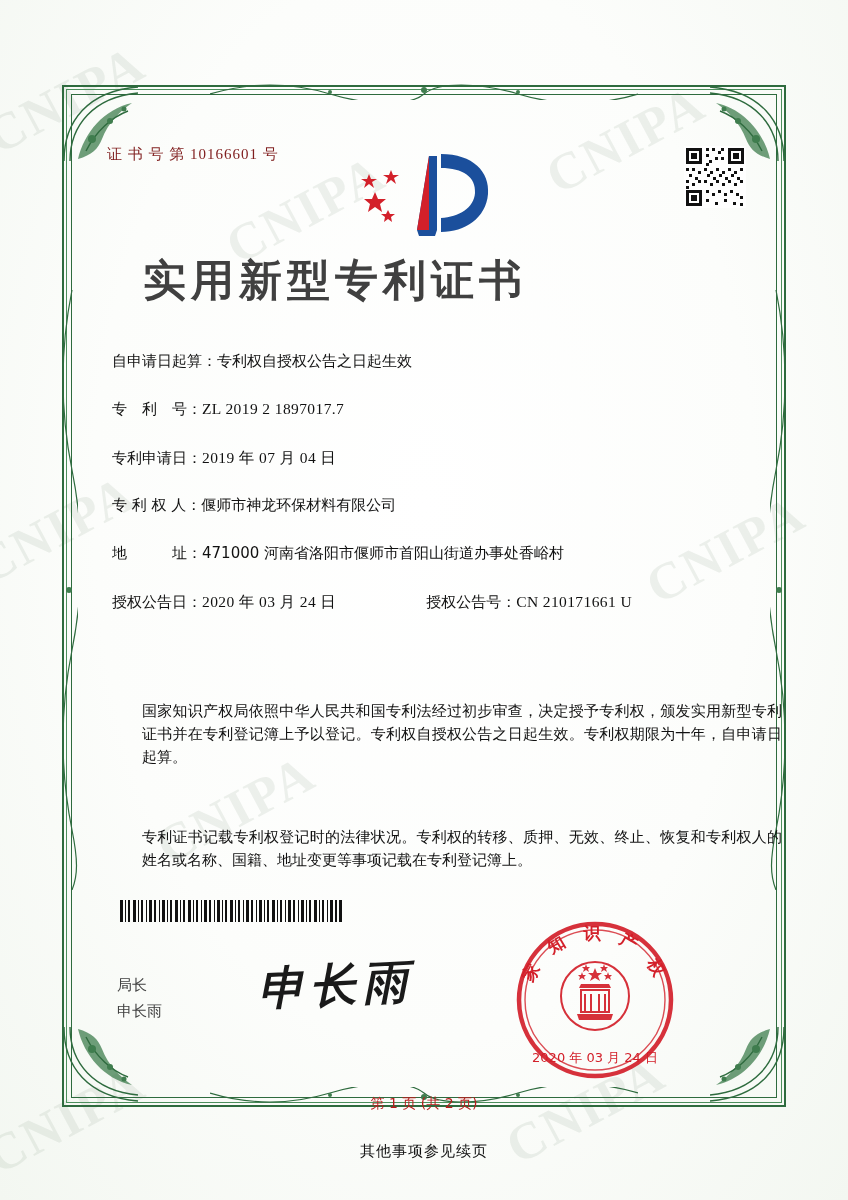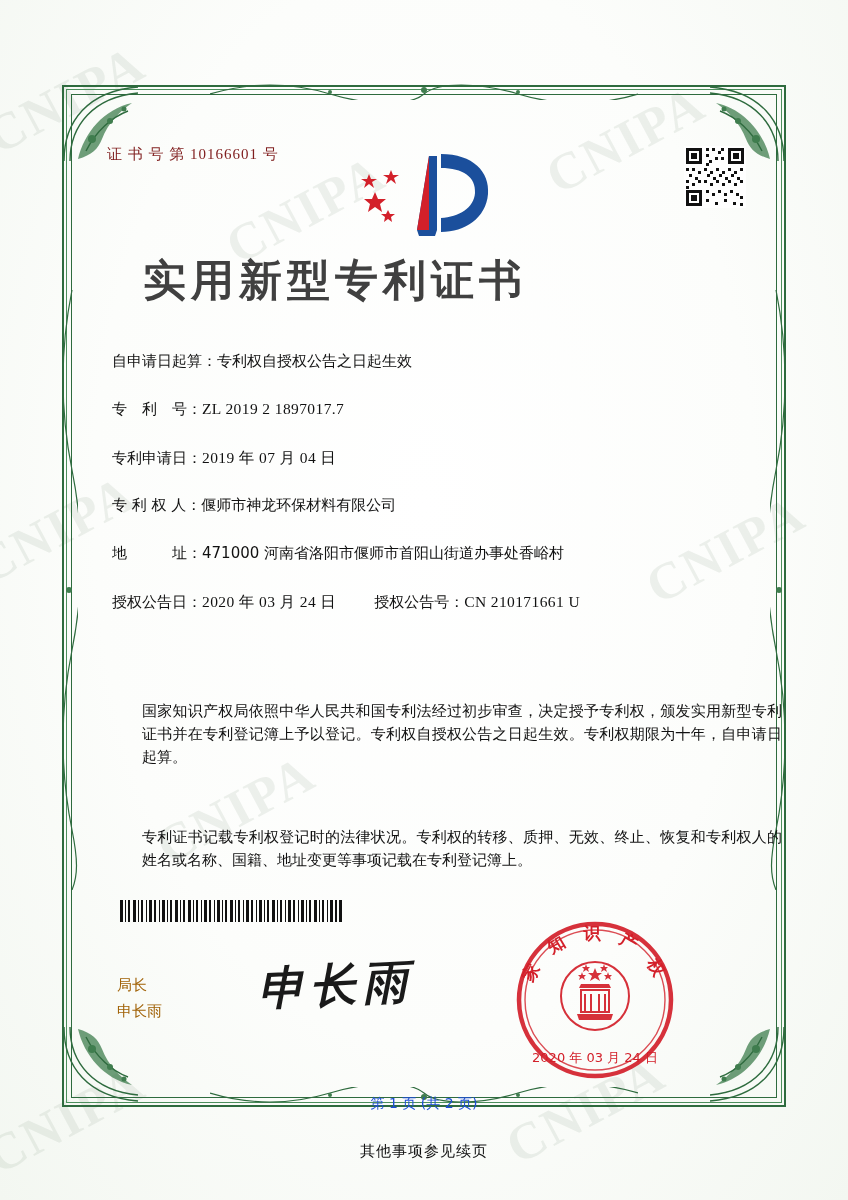--- a/index.html
+++ b/index.html
@@ -147,21 +147,21 @@
     font-family: "DejaVu Sans", sans-serif;
     font-size: 15px;
   }
   .field-value.mono-ish {
     font-family: "Liberation Serif", serif;
     font-size: 15.5px;
     letter-spacing: 0.4px;
   }
   .inline-second {
     display: inline-block;
-    margin-left: 34px;
+    margin-left: 86px;
   }
 
   .para {
     position: absolute;
     left: 112px;
     width: 640px;
     font-size: 15px;
     line-height: 23px;
     color: #111;
     font-family: "DejaVu Sans", sans-serif;
@@ -176,21 +176,21 @@
     left: 120px; top: 900px;
     width: 222px; height: 22px;
   }
 
   .sig-block {
     position: absolute;
     left: 117px; top: 972px;
     font-family: "DejaVu Sans", sans-serif;
     font-size: 15px;
     line-height: 26px;
-    color: #a16207;
+    color: #404040;
   }
 
   .handwriting {
     position: absolute;
     left: 258px; top: 955px;
     font-size: 46px;
     color: #1a1a1a;
     font-family: "DejaVu Serif", serif;
     font-style: italic;
     font-weight: bold;
@@ -203,21 +203,21 @@
     left: 505px; top: 910px;
     width: 180px; height: 180px;
   }
 
   .page-num {
     position: absolute;
     left: 0; top: 1095px;
     width: 848px;
     text-align: center;
     font-size: 14px;
-    color: #1d4ed8;
+    color: #b91c1c;
     font-family: "DejaVu Sans", sans-serif;
   }
 
   .footnote {
     position: absolute;
     left: 0; top: 1142px;
     width: 848px;
     text-align: center;
     font-size: 15px;
     color: #111;

